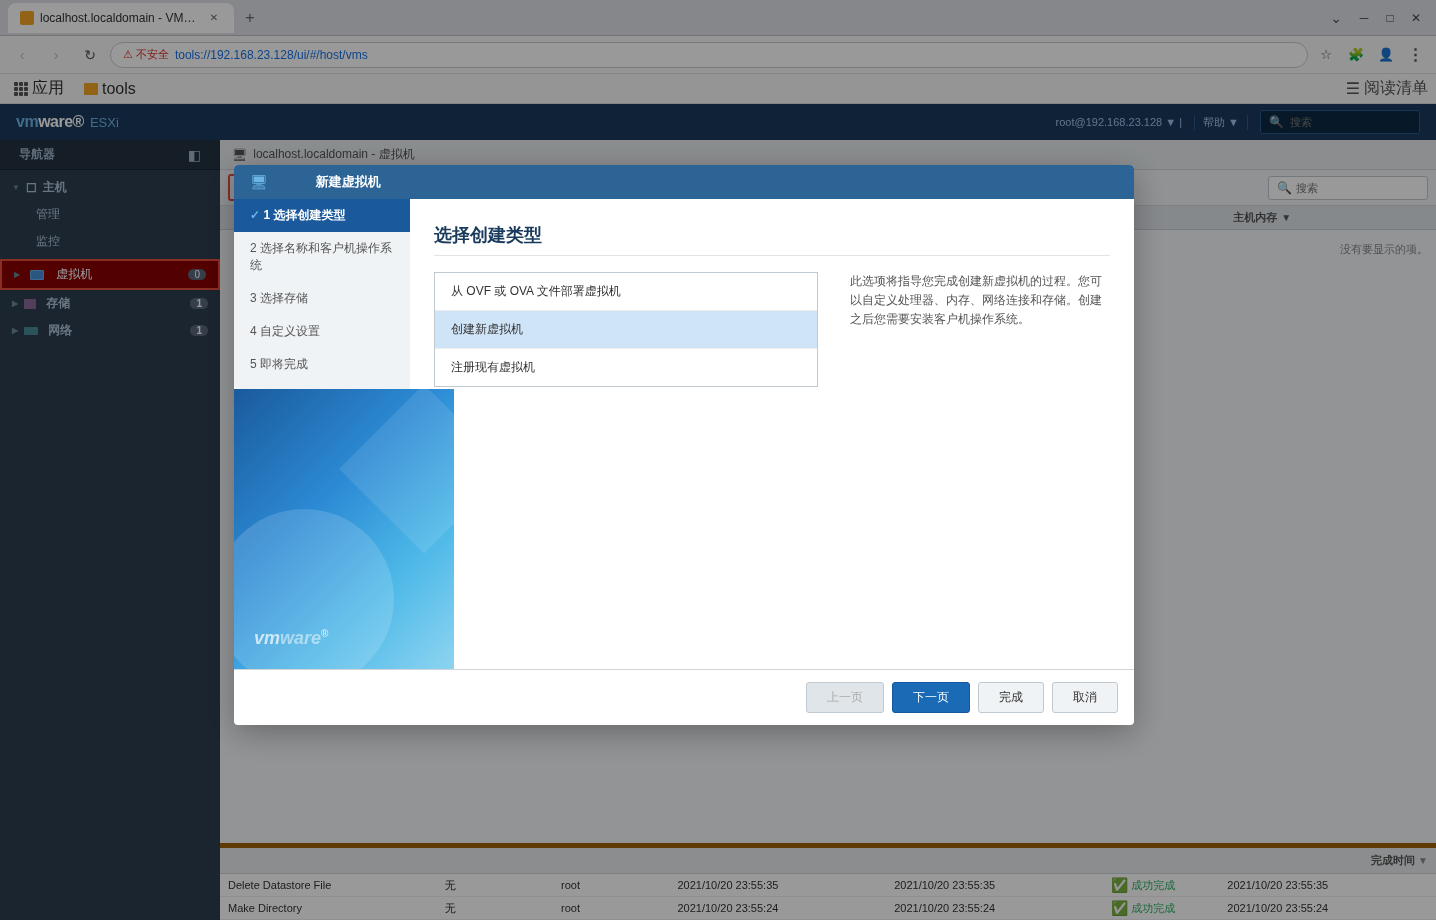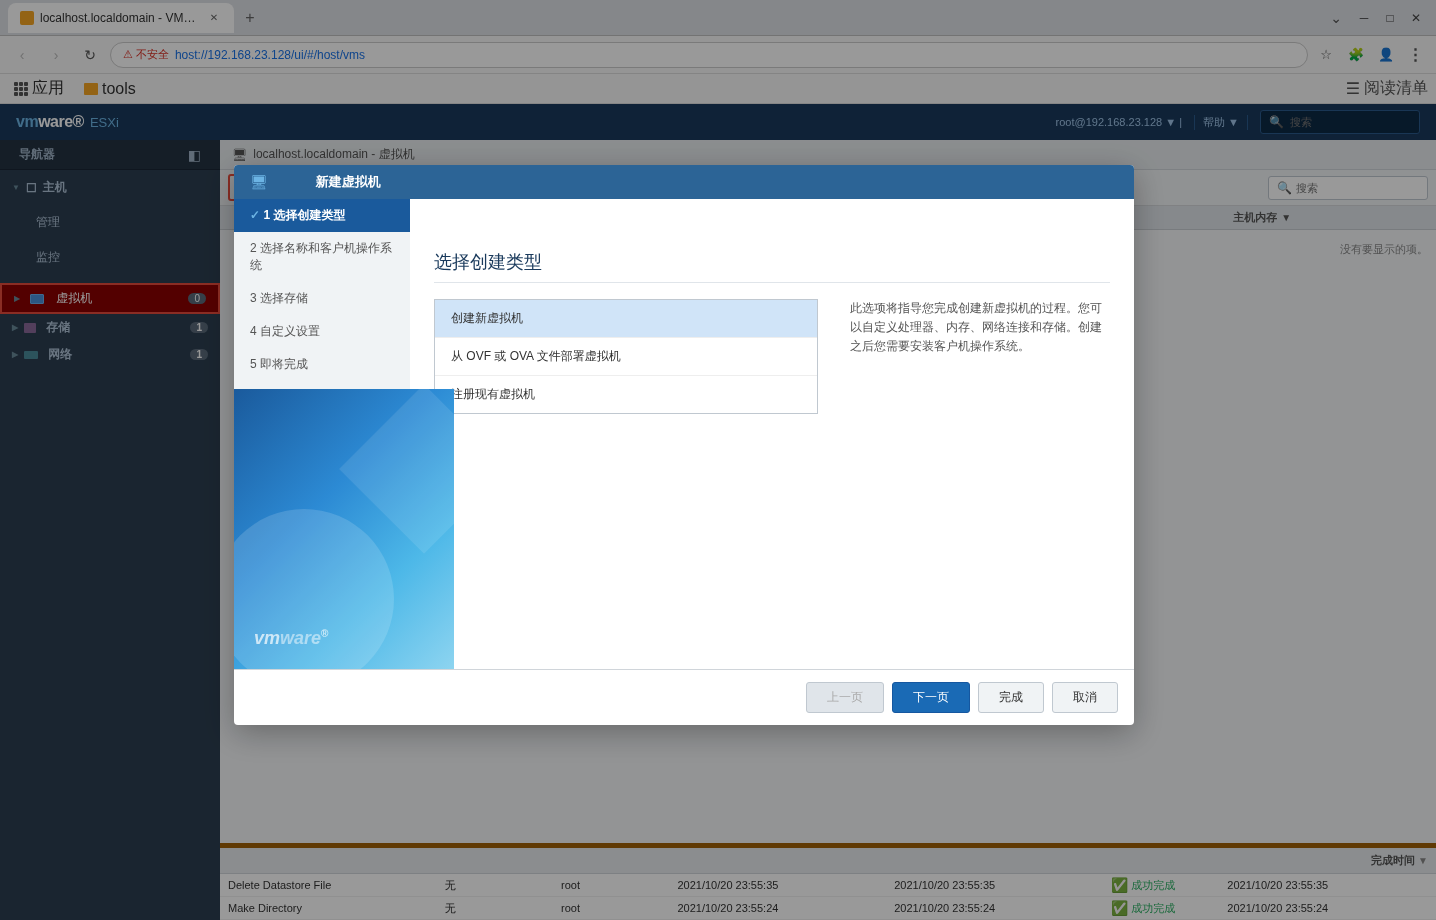--- a/index.html
+++ b/index.html
@@ -45,21 +45,21 @@
 
     
     .main-layout { display: flex; height: calc(920px - 36px - 38px - 30px - 36px); }
 
     
     .sidebar { background: #2c3e50; width: 220px; flex-shrink: 0; color: #ccc; overflow: hidden; }
     .sidebar-header { background: #243342; padding: 6px 19px; display: flex; align-items: center; justify-content: space-between; border-bottom: 1px solid #1a2635; }
     .sidebar-title { color: #a0b4c8; font-size: 12px; font-weight: 600; }
     .sidebar-collapse { color: #a0b4c8; cursor: pointer; font-size: 14px; }
     .sidebar-section { padding: 4px 0; }
-    .sidebar-item { padding: 5px 12px 5px 40px; cursor: pointer; display: flex; align-items: center; gap: 6px; color: #b0c4d8; font-size: 12px; margin-top: 8px; }
+    .sidebar-item { padding: 5px 12px 5px 40px; cursor: pointer; display: flex; align-items: center; gap: 6px; color: #b0c4d8; font-size: 12px; }
     .sidebar-item.highlighted { background: #c0392b; color: white; border: 2px solid #e74c3c; }
     .sidebar-group { padding: 5px 12px; cursor: pointer; display: flex; align-items: center; gap: 6px; color: #b0c4d8; font-size: 12px; font-weight: 600; }
     .sidebar-badge { background: #5a6a7a; color: white; border-radius: 10px; padding: 0 6px; font-size: 10px; margin-left: auto; }
     .sidebar-badge.zero { background: #5a6a7a; }
     .triangle { font-size: 8px; color: #6a8a9a; }
     .vm-icon { width: 14px; height: 10px; background: #4a90d9; border-radius: 1px; border: 1px solid #6aafef; display: inline-block; }
 
     
     .content-area { flex: 1; background: #e8ecef; overflow: hidden; display: flex; flex-direction: column; }
     .content-header { background: #e8ecef; padding: 6px 12px; border-bottom: 1px solid #d0d5da; display: flex; align-items: center; gap: 6px; font-size: 12px; color: #555; }
@@ -92,21 +92,21 @@
     .wizard-step { padding: 8px 16px; cursor: pointer; font-size: 12px; color: #555; }
     .wizard-step.active { background: #1a5a9c; color: white; font-weight: 600; }
     .wizard-step.active::before { content: '✓ '; color: #6cb4e4; }
     .wizard-graphic { width: 220px; height: 280px; background: linear-gradient(135deg, #1a5a9c 0%, #2c8ad4 40%, #4db8e8 70%, #8dd4f0 100%); position: relative; overflow: hidden; }
     .graphic-shape1 { position: absolute; bottom: -20px; left: -20px; width: 180px; height: 180px; background: rgba(255,255,255,0.15); border-radius: 50%; }
     .graphic-shape2 { position: absolute; top: 20px; right: -30px; width: 120px; height: 120px; background: rgba(255,255,255,0.1); transform: rotate(45deg); }
     .graphic-vmware { position: absolute; bottom: 20px; left: 20px; color: white; font-size: 18px; font-weight: bold; }
     .graphic-vmware span { color: rgba(255,255,255,0.7); }
 
     .modal-content { flex: 1; padding: 24px; }
-    .modal-section-title { font-size: 18px; color: #1a3a5c; font-weight: 400; margin-bottom: 8px; margin-top: 27px; }
+    .modal-section-title { font-size: 18px; color: #1a3a5c; font-weight: 700; margin-bottom: 8px; }
     .modal-subtitle { font-size: 12px; color: #666; margin-bottom: 20px; }
     .modal-divider { border: none; border-top: 1px solid #e0e5ea; margin-bottom: 16px; }
     .option-list { border: 1px solid #c0c8d0; background: white; }
     .option-item { padding: 10px 16px; cursor: pointer; font-size: 12px; color: #333; border-bottom: 1px solid #eee; }
     .option-item:last-child { border-bottom: none; }
     .option-item.selected { background: #d0e4f8; }
     .modal-description { margin-left: 16px; font-size: 12px; color: #555; line-height: 1.6; width: 260px; }
     .modal-options-row { display: flex; gap: 16px; }
 
     .modal-footer { padding: 12px 16px; border-top: 1px solid #d0d5da; display: flex; justify-content: flex-end; gap: 8px; }
@@ -143,21 +143,21 @@
 
 <div class="address-bar">
   <div class="nav-btn disabled">‹</div>
   <div class="nav-btn disabled">›</div>
   <div class="nav-btn">↻</div>
   <div class="address-input" style="flex:1;">
     <span class="security-warning">
       <span>⚠</span>
       <span>不安全</span>
     </span>
-    <span class="address-text">host://192.168.23.128/ui/#/host/vms</span>
+    <span class="address-text">tools://192.168.23.128/ui/#/host/vms</span>
   </div>
   <div class="addr-icon">☆</div>
   <div class="addr-icon">🧩</div>
   <div class="addr-icon">👤</div>
   <div class="addr-icon" style="font-size:16px;font-weight:bold;letter-spacing:1px;">⋮</div>
 </div>
 
 <div class="bookmarks-bar">
   <div class="bookmark-item">
     <div class="apps-icon">
@@ -394,27 +394,27 @@
           </div>
         </div>
       </div>
 
       <div class="modal-content">
         <div class="modal-section-title">选择创建类型</div>
         <hr class="modal-divider">
 
         <div class="modal-options-row">
           <div class="option-list" style="flex:1;">
+            <div class="option-item">
+              <span>从 OVF 或 OVA 文件部署虚拟机</span>
+            </div>
             <div class="option-item selected">
               <span>创建新虚拟机</span>
             </div>
             <div class="option-item">
-              <span>从 OVF 或 OVA 文件部署虚拟机</span>
-            </div>
-            <div class="option-item">
               <span>注册现有虚拟机</span>
             </div>
           </div>
           <div class="modal-description">
             <span>此选项将指导您完成创建新虚拟机的过程。您可以自定义处理器、内存、网络连接和存储。创建之后您需要安装客户机操作系统。</span>
           </div>
         </div>
       </div>
     </div>
 

